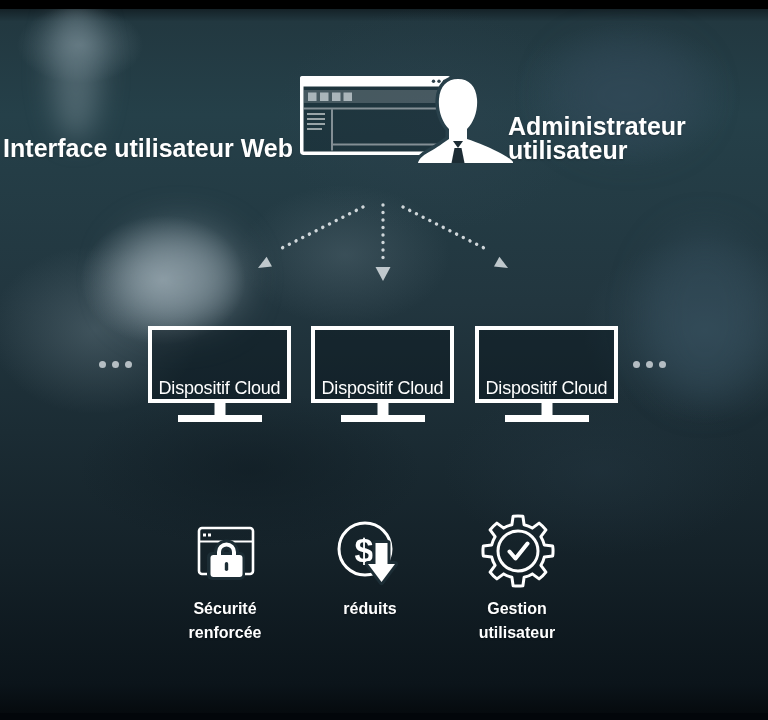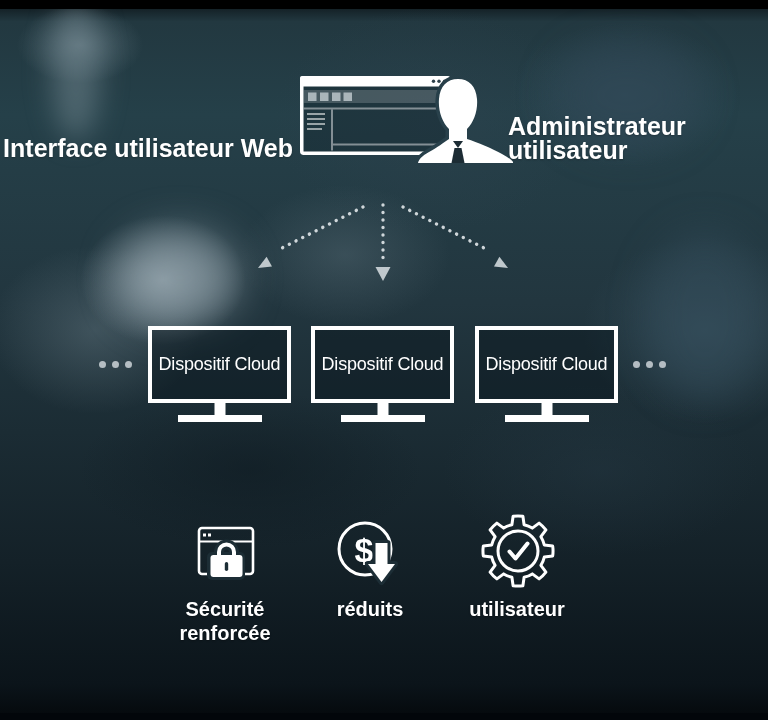--- a/index.html
+++ b/index.html
@@ -26,32 +26,32 @@
   .bar-top{position:absolute;left:0;top:0;width:768px;height:9px;background:#000;}
   .bar-bottom{position:absolute;left:0;bottom:0;width:768px;height:7px;background:#02060a;}
 
   .abs{position:absolute;}
   .hero-label{position:absolute;color:#fff;font-weight:700;font-size:25px;line-height:24px;
               text-shadow:0 1px 2px rgba(0,0,0,0.25);}
   .web-ui-label{top:136px;right:475px;white-space:nowrap;text-align:right;margin-left:33px;}
   .admin-label{left:508px;top:114px;}
 
   .monitor{position:absolute;width:135px;height:69px;border:4px solid #fff;
-           background:rgba(7,20,27,0.42);display:flex;align-items:center;justify-content:center;}
+           background:rgba(7,20,27,0.42);display:flex;align-items:flex-end;justify-content:center;}
   .monitor .scr-label{color:#fff;font-size:18px;letter-spacing:-0.2px;white-space:nowrap;}
   .monitor .neck{position:absolute;left:50%;top:69px;width:11px;height:17px;transform:translateX(-50%);background:#fff;}
   .monitor .foot{position:absolute;left:50%;top:85px;width:84px;height:7px;transform:translateX(-50%);background:#fff;}
   .m1{left:148px;top:326px;} .m2{left:311px;top:326px;} .m3{left:475px;top:326px;}
 
   .dots{position:absolute;display:flex;gap:6px;}
   .dots .dot{width:7px;height:7px;border-radius:50%;background:#ccd4d8;opacity:0.85;}
   .dots-left{left:99px;top:361px;} .dots-right{left:633px;top:361px;}
 
   .benefit-label{position:absolute;width:180px;top:597px;text-align:center;color:#fff;
-                 font-weight:700;font-size:20px;line-height:24px;text-shadow:0 1px 2px rgba(0,0,0,0.3);}
+                 font-weight:700;font-size:16px;line-height:24px;text-shadow:0 1px 2px rgba(0,0,0,0.3);}
   .bl1{left:135px;} .bl2{left:280px;} .bl3{left:427px;}
   svg{display:block;}
 </style>
 </head>
 <body>
 
 <div class="stage">
   <div class="blob b1"></div>
   <div class="blob b2"></div>
   <div class="blob b3"></div>
@@ -163,17 +163,18 @@
   </svg>
 
   <div class="benefit-label bl1">
     <div>Sécurité</div>
     <div>renforcée</div>
   </div>
   <div class="benefit-label bl2">
     <div>réduits</div>
   </div>
   <div class="benefit-label bl3">
+    <div>Gestion</div>
     <div>utilisateur</div>
   </div>
 
   <div class="bar-bottom"></div>
 </div>
 
 </body></html>

